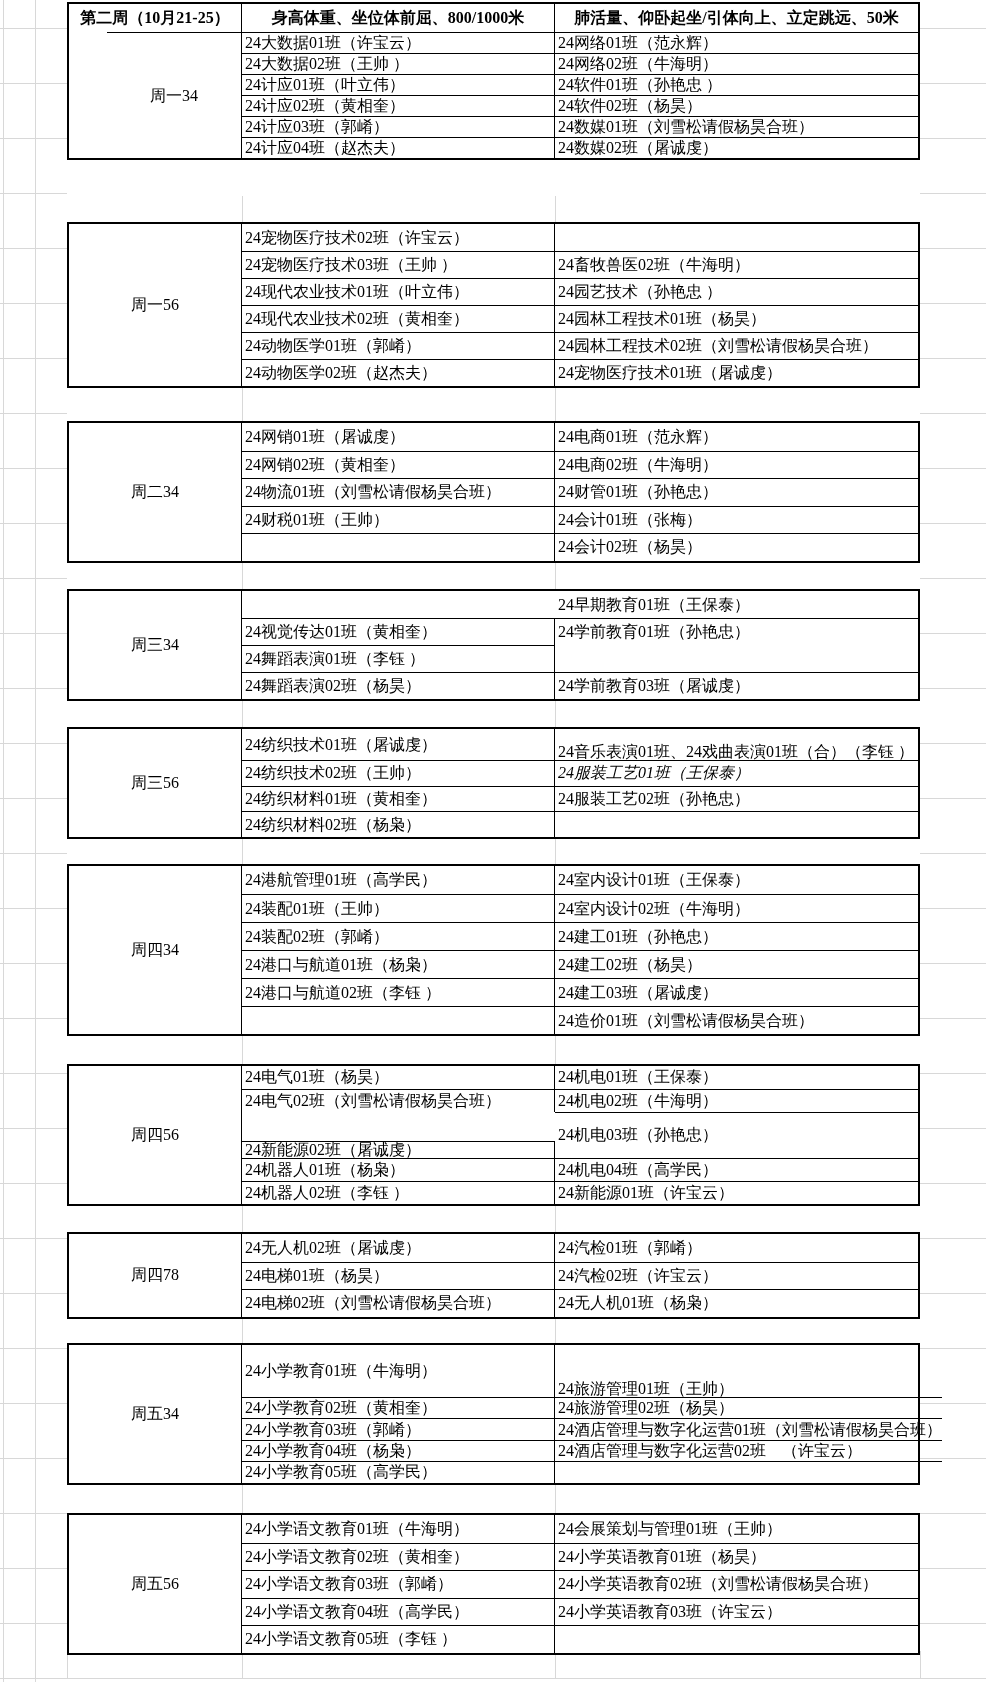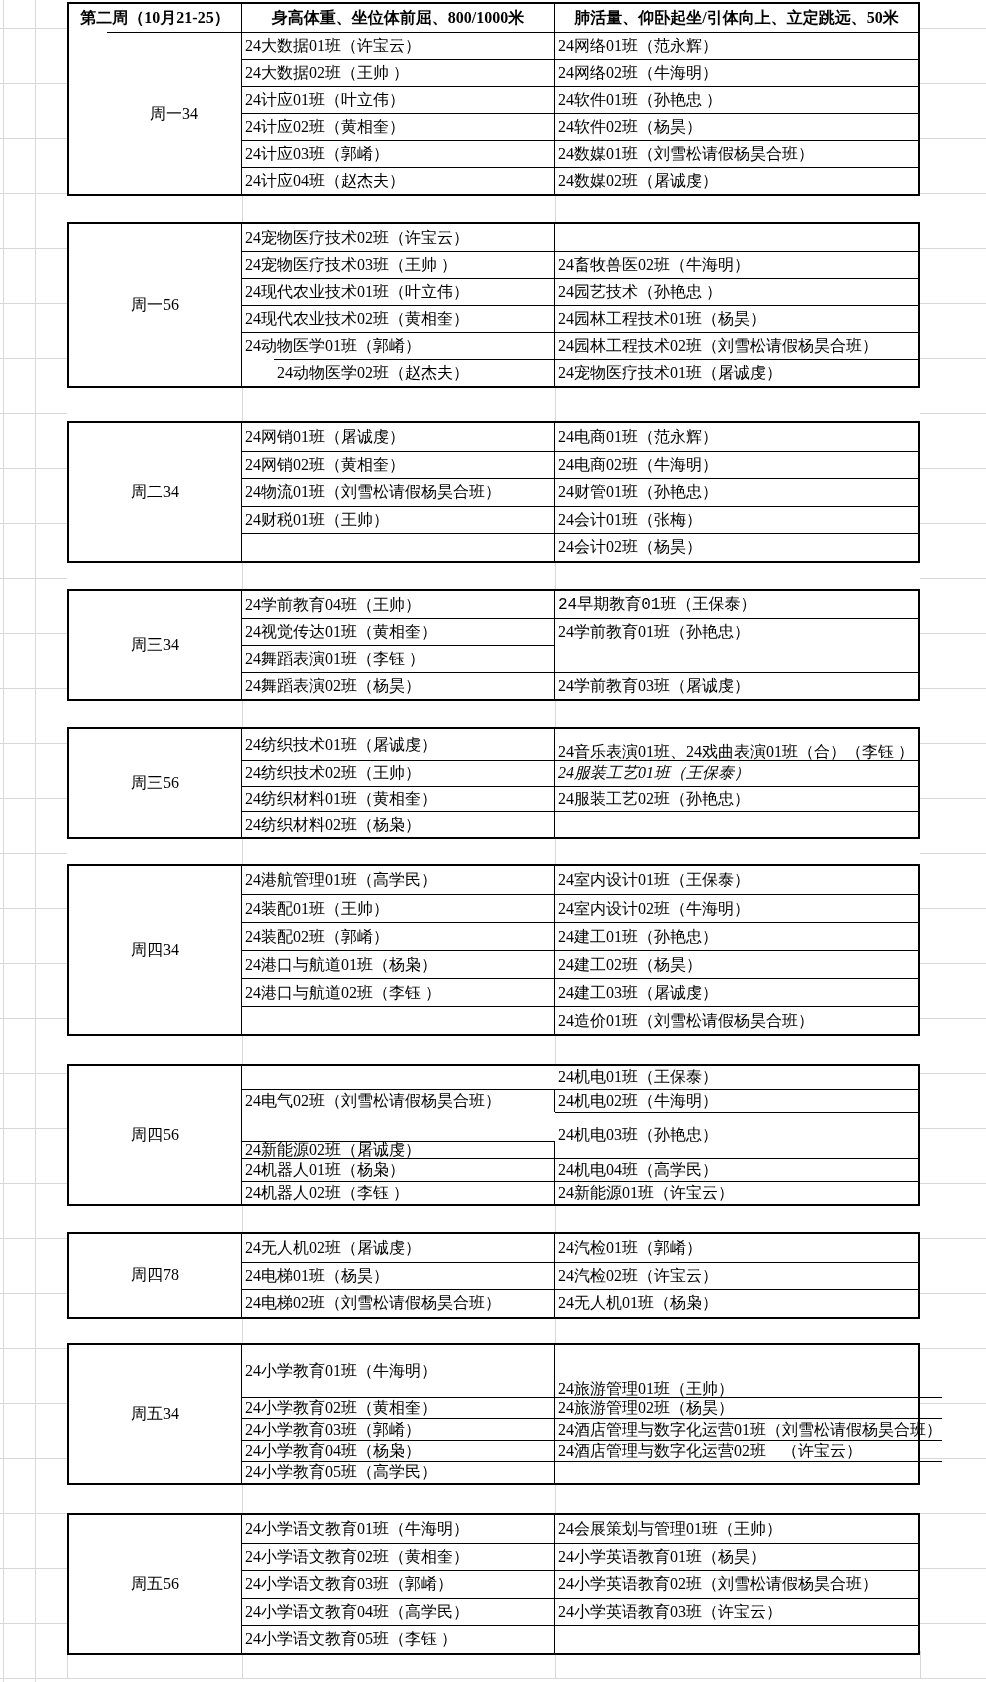--- a/index.html
+++ b/index.html
@@ -110,21 +110,21 @@
     <div class="gridline v" style="left: 242px; top: 839px; width: 1px; height: 25px;"></div>
     <div class="gridline v" style="left: 555px; top: 839px; width: 1px; height: 25px;"></div>
     <div class="gridline v" style="left: 242px; top: 1036px; width: 1px; height: 28px;"></div>
     <div class="gridline v" style="left: 555px; top: 1036px; width: 1px; height: 28px;"></div>
     <div class="gridline v" style="left: 242px; top: 1205.5px; width: 1px; height: 26.5px;"></div>
     <div class="gridline v" style="left: 555px; top: 1205.5px; width: 1px; height: 26.5px;"></div>
     <div class="gridline v" style="left: 242px; top: 1318.5px; width: 1px; height: 24.5px;"></div>
     <div class="gridline v" style="left: 555px; top: 1318.5px; width: 1px; height: 24.5px;"></div>
     <div class="gridline v" style="left: 242px; top: 1484.5px; width: 1px; height: 28.5px;"></div>
     <div class="gridline v" style="left: 555px; top: 1484.5px; width: 1px; height: 28.5px;"></div>
-    <div class="section" style="top: 2px; height: 194px; grid-template-rows: 28px repeat(6, 1fr);">
+    <div class="section" style="top: 2px; height: 158px; grid-template-rows: 28px repeat(6, 1fr);">
       <div class="cell br head" style="grid-area: 1 / 1;">第二周（10月21-25）</div>
       <div class="cell br head" style="grid-area: 1 / 2;">身高体重、坐位体前屈、800/1000米</div>
       <div class="cell head" style="grid-area: 1 / 3;">肺活量、仰卧起坐/引体向上、立定跳远、50米</div>
       <div class="cell bt br center day" style="grid-area: 2 / 1 / 8; margin-left: 38px;">周一34</div>
       <div class="cell bt br" style="grid-area: 2 / 2;">24大数据01班（许宝云）</div>
       <div class="cell bt" style="grid-area: 2 / 3;">24网络01班（范永辉）</div>
       <div class="cell bt br" style="grid-area: 3 / 2;">24大数据02班（王帅 ）</div>
       <div class="cell bt" style="grid-area: 3 / 3;">24网络02班（牛海明）</div>
       <div class="cell bt br" style="grid-area: 4 / 2;">24计应01班（叶立伟）</div>
       <div class="cell bt" style="grid-area: 4 / 3;">24软件01班（孙艳忠 ）</div>
@@ -139,40 +139,39 @@
       <div class="cell br center day" style="grid-area: 1 / 1 / 7;">周一56</div>
       <div class="cell br" style="grid-area: 1 / 2;">24宠物医疗技术02班（许宝云）</div>
       <div class="cell bt br" style="grid-area: 2 / 2;">24宠物医疗技术03班（王帅 ）</div>
       <div class="cell bt" style="grid-area: 2 / 3;">24畜牧兽医02班（牛海明）</div>
       <div class="cell bt br" style="grid-area: 3 / 2;">24现代农业技术01班（叶立伟）</div>
       <div class="cell bt" style="grid-area: 3 / 3;">24园艺技术（孙艳忠 ）</div>
       <div class="cell bt br" style="grid-area: 4 / 2;">24现代农业技术02班（黄相奎）</div>
       <div class="cell bt" style="grid-area: 4 / 3;">24园林工程技术01班（杨昊）</div>
       <div class="cell bt br" style="grid-area: 5 / 2;">24动物医学01班（郭崤）</div>
       <div class="cell bt" style="grid-area: 5 / 3;">24园林工程技术02班（刘雪松请假杨昊合班）</div>
-      <div class="cell bt br" style="grid-area: 6 / 2; margin-left: 32px;">24动物医学02班（赵杰夫）</div>
+      <div class="cell bt br" style="grid-area: 6 / 2;">24动物医学02班（赵杰夫）</div>
       <div class="cell bt" style="grid-area: 6 / 3;">24宠物医疗技术01班（屠诚虔）</div>
     </div>
     <div class="section" style="top: 421px; height: 141.5px; grid-template-rows: repeat(5, 1fr);">
       <div class="cell br center day" style="grid-area: 1 / 1 / 6;">周二34</div>
       <div class="cell br" style="grid-area: 1 / 2;">24网销01班（屠诚虔）</div>
       <div class="cell" style="grid-area: 1 / 3;">24电商01班（范永辉）</div>
       <div class="cell bt br" style="grid-area: 2 / 2;">24网销02班（黄相奎）</div>
       <div class="cell bt" style="grid-area: 2 / 3;">24电商02班（牛海明）</div>
       <div class="cell bt br" style="grid-area: 3 / 2;">24物流01班（刘雪松请假杨昊合班）</div>
       <div class="cell bt" style="grid-area: 3 / 3;">24财管01班（孙艳忠）</div>
       <div class="cell bt br" style="grid-area: 4 / 2;">24财税01班（王帅）</div>
       <div class="cell bt" style="grid-area: 4 / 3;">24会计01班（张梅）</div>
       <div class="cell bt br" style="grid-area: 5 / 2;"></div>
       <div class="cell bt" style="grid-area: 5 / 3;">24会计02班（杨昊）</div>
     </div>
     <div class="section" style="top: 589px; height: 112px; grid-template-rows: repeat(4, 1fr);">
       <div class="cell br center day" style="grid-area: 1 / 1 / 5;">周三34</div>
-      <div class="cell br" style="grid-area: 1 / 2;">24学前教育04班（王帅）</div>
-      <div class="cell" style="grid-area: 1 / 3; font-family: Liberation Mono, monospace;">24早期教育01班（王保泰）</div>
+      <div class="cell" style="grid-area: 1 / 3;">24早期教育01班（王保泰）</div>
       <div class="cell bt br" style="grid-area: 2 / 2;">24视觉传达01班（黄相奎）</div>
       <div class="cell bt" style="grid-area: 2 / 3;">24学前教育01班（孙艳忠）</div>
       <div class="cell bt br" style="grid-area: 3 / 2;">24舞蹈表演01班（李钰 ）</div>
       <div class="cell bt br" style="grid-area: 4 / 2;">24舞蹈表演02班（杨昊）</div>
       <div class="cell bt" style="grid-area: 4 / 3;">24学前教育03班（屠诚虔）</div>
     </div>
     <div class="section" style="top: 727px; height: 112px; grid-template-rows: repeat(4, 1fr);">
       <div class="cell br center day" style="grid-area: 1 / 1 / 5;">周三56</div>
       <div class="cell br" style="grid-area: 1 / 2;">24纺织技术01班（屠诚虔）</div>
       <div class="cell" style="grid-area: 1 / 3; margin-top: 15px;">24音乐表演01班、24戏曲表演01班（合）（李钰 ）</div>
@@ -193,20 +192,21 @@
       <div class="cell bt" style="grid-area: 3 / 3;">24建工01班（孙艳忠）</div>
       <div class="cell bt br" style="grid-area: 4 / 2;">24港口与航道01班（杨枭）</div>
       <div class="cell bt" style="grid-area: 4 / 3;">24建工02班（杨昊）</div>
       <div class="cell bt br" style="grid-area: 5 / 2;">24港口与航道02班（李钰 ）</div>
       <div class="cell bt" style="grid-area: 5 / 3;">24建工03班（屠诚虔）</div>
       <div class="cell bt br" style="grid-area: 6 / 2;"></div>
       <div class="cell bt" style="grid-area: 6 / 3;">24造价01班（刘雪松请假杨昊合班）</div>
     </div>
     <div class="section" style="top: 1064px; height: 141.5px; grid-template-rows: repeat(5, 1fr);">
       <div class="cell br center day" style="grid-area: 1 / 1 / 6;">周四56</div>
+      <div class="cell br" style="grid-area: 1 / 2;">24电气01班（杨昊）</div>
       <div class="cell" style="grid-area: 1 / 3;">24机电01班（王保泰）</div>
       <div class="cell bt br" style="grid-area: 2 / 2;">24电气02班（刘雪松请假杨昊合班）</div>
       <div class="cell bt" style="grid-area: 2 / 3;">24机电02班（牛海明）</div>
       <div class="cell bt br" style="grid-area: 3 / 2; margin-top: 29px;">24新能源02班（屠诚虔）</div>
       <div class="cell bt" style="grid-area: 3 / 3;">24机电03班（孙艳忠）</div>
       <div class="cell bt br" style="grid-area: 4 / 2;">24机器人01班（杨枭）</div>
       <div class="cell bt" style="grid-area: 4 / 3;">24机电04班（高学民）</div>
       <div class="cell bt br" style="grid-area: 5 / 2;">24机器人02班（李钰 ）</div>
       <div class="cell bt" style="grid-area: 5 / 3;">24新能源01班（许宝云）</div>
     </div>

